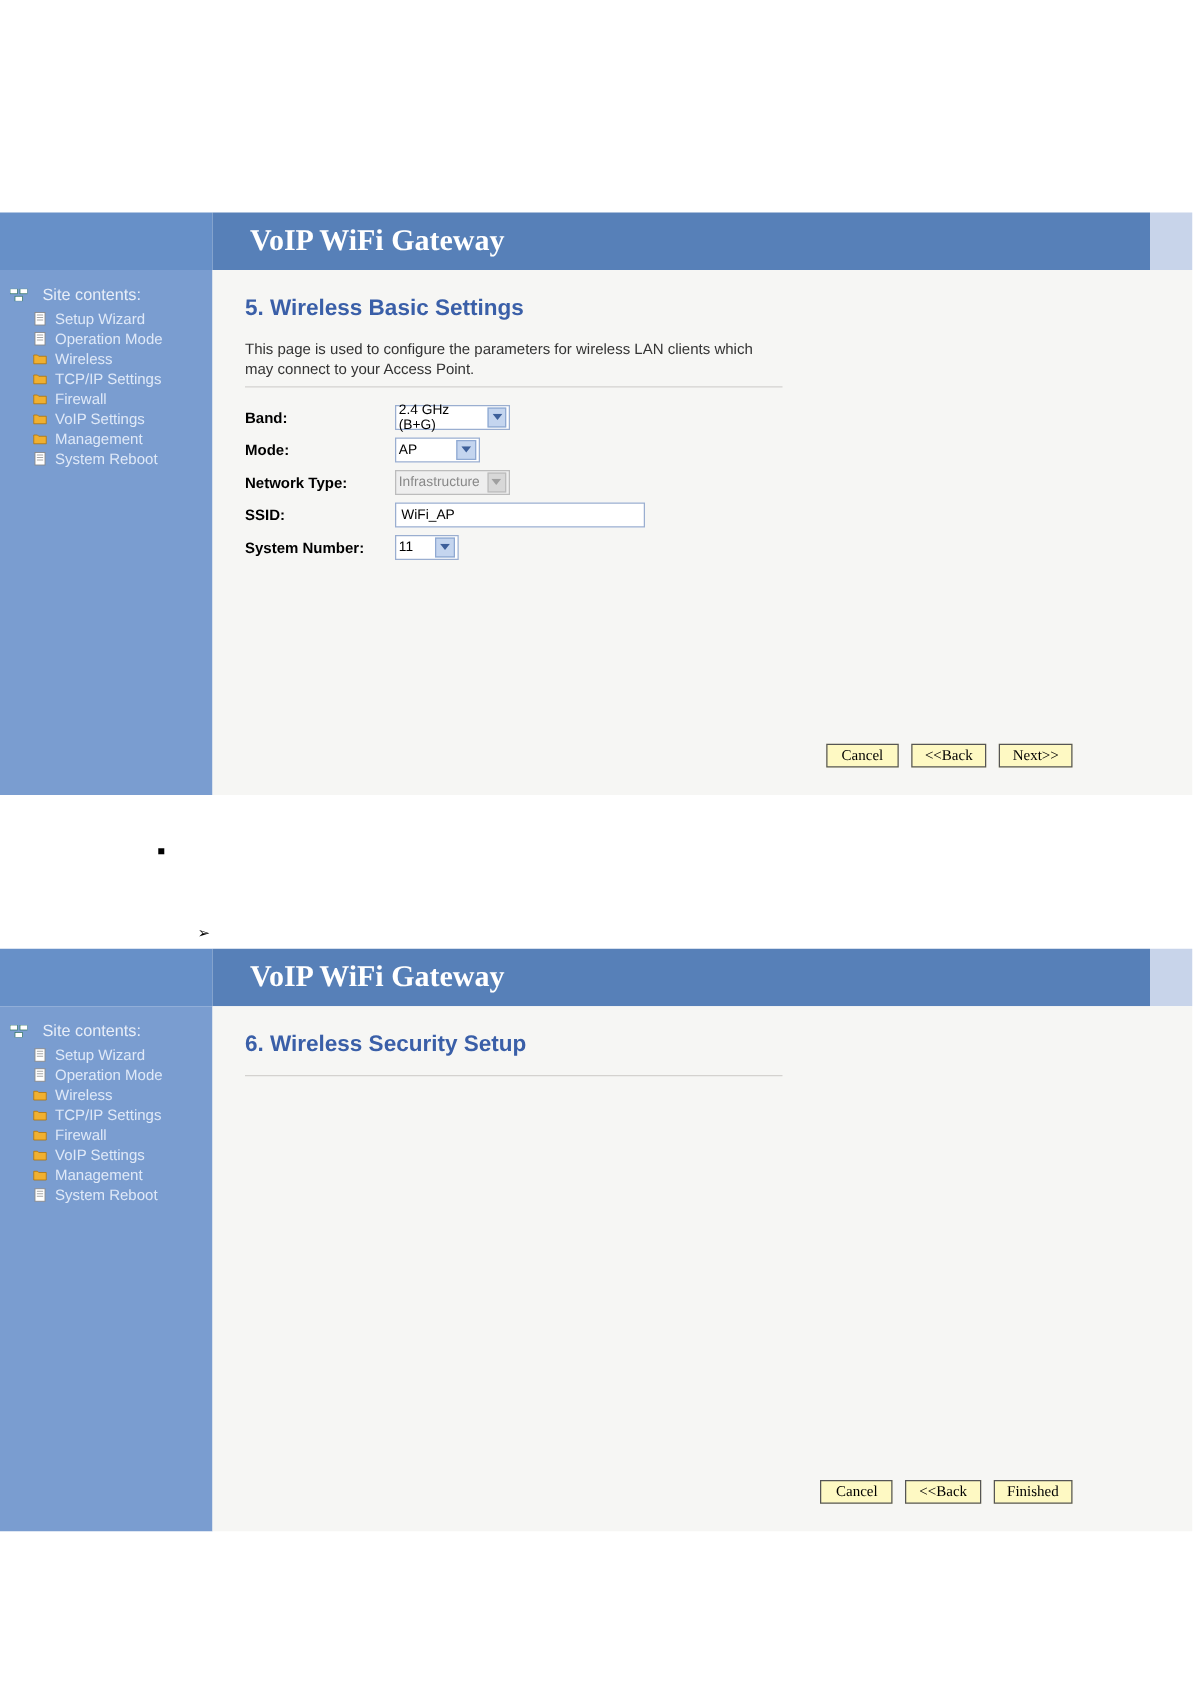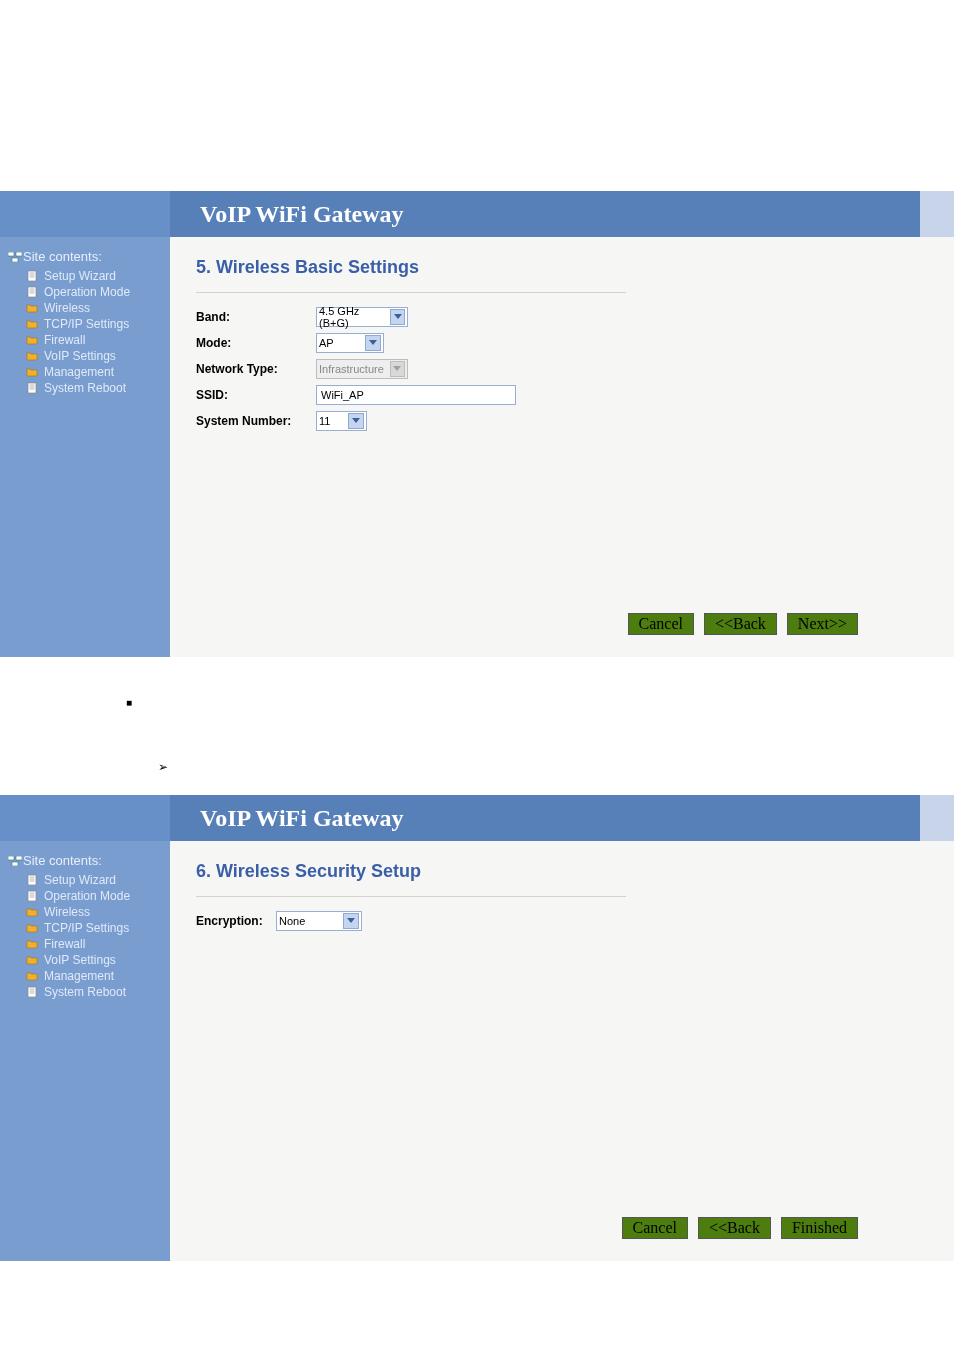--- a/index.html
+++ b/index.html
@@ -1,25 +1,25 @@
 <!DOCTYPE html>
 <html><head>
 <meta charset="utf-8">
 <style>
   * { box-sizing: border-box; margin: 0; padding: 0; }
   body { background: #fff; font-family: Arial, sans-serif; font-size: 12px; width: 954px; }
   .page-wrap { padding: 0; }
   .gateway-block { margin-bottom: 40px; }
-  .header-bar { display: flex; height: 46px; margin-top: 21px; }
+  .header-bar { display: flex; height: 46px; }
   .header-left { width: 170px; background: #6790c8; }
   .header-title { flex: 1; background: #5780b8; color: #fff; font-size: 24px; font-weight: bold; font-family: Georgia, serif; display: flex; align-items: center; padding-left: 30px; }
   .header-right { width: 34px; background: #c8d4ea; }
   .body-row { display: flex; min-height: 420px; }
   .sidebar { width: 170px; background: #7a9dd0; padding: 12px 8px 8px 8px; color: #e8eef8; font-size: 12px; }
-  .sidebar-title { display: flex; align-items: center; gap: 1px; margin-bottom: 4px; font-size: 13px; }
+  .sidebar-title { display: flex; align-items: center; gap: 12px; margin-bottom: 4px; font-size: 13px; }
   .sidebar-title .icon { width: 14px; height: 10px; display: inline-block; }
   .sidebar-title .icon svg { width: 14px; height: 10px; display: block; }
   .nav-list { list-style: none; padding-left: 18px; }
   .nav-item { display: flex; align-items: center; gap: 6px; padding: 1px 0; color: #dfe9f8; cursor: pointer; font-size: 12px; }
   .nav-icon { width: 12px; height: 12px; display: inline-flex; align-items: center; justify-content: center; }
   .nav-icon svg { display: block; }
   .content { flex: 1; background: #f6f6f4; padding: 20px 28px 20px 26px; position: relative; }
   .content-right-strip { width: 34px; background: #f6f6f4; }
   .page-title { color: #3a5fa8; font-weight: bold; font-size: 18px; margin-bottom: 14px; }
   .page-desc { color: #333; font-size: 12px; max-width: 430px; line-height: 1.35; margin-bottom: 6px; }
@@ -27,21 +27,21 @@
   .form-row { display: flex; align-items: center; margin-bottom: 6px; }
   .form-label { width: 120px; font-weight: bold; font-size: 12px; color: #000000; }
   .select { font-size: 11px; font-family: Arial, sans-serif; height: 20px; border: 1px solid #9aaed0; background: #fff; padding: 1px 2px; display: inline-flex; align-items: center; justify-content: space-between; }
   .select.disabled { background: #eee; color: #888; border-color: #bcbcbc; }
   .select .sel-text { padding-right: 6px; }
   .select .sel-arrow { width: 16px; height: 16px; background: #c4d5ef; display: inline-flex; align-items: center; justify-content: center; border: 1px solid #8fa9d2; }
   .select.disabled .sel-arrow { background: #d8d8d8; border-color: #bcbcbc; }
   .sel-arrow svg { width: 8px; height: 6px; }
   .text-input { font-size: 11px; height: 20px; border: 1px solid #9aaed0; padding: 2px 4px; background: #fff; width: 200px; }
   .button-row { position: absolute; right: 62px; bottom: 22px; display: flex; gap: 10px; }
-  .btn { font-family: "Times New Roman", serif; font-size: 16px; background: #4d7c0f; border: 1px solid #555; padding: 1px 10px; cursor: pointer; min-width: 58px; text-align: center; }
+  .btn { font-family: "Times New Roman", serif; font-size: 12px; background: #fef9c3; border: 1px solid #555; padding: 1px 10px; cursor: pointer; min-width: 58px; text-align: center; }
   .bullet-sq { font-size: 10px; color: #000; margin: 36px 0 12px 126px; }
   .bullet-arrow { font-size: 12px; color: #000; margin: 52px 0 6px 158px; }
 </style>
 </head>
 <body>
 
 <div class="page-wrap">
 
   <div style="height:170px;"></div>
 
@@ -135,26 +135,27 @@
                   <line x1="3.5" y1="7" x2="8.5" y2="7" stroke="#888" stroke-width="0.6"></line>
                 </svg>
               </span>
               <span>System Reboot</span>
             </li>
           </ul>
       </div>
 
       <div class="content">
         <div class="page-title">5. Wireless Basic Settings</div>
+        <div class="page-desc">This page is used to configure the parameters for wireless LAN clients which may connect to your Access Point.</div>
         <hr class="hr">
 
         <div class="form-row">
           <div class="form-label">Band:</div>
           <div class="select" style="width:92px;">
-            <span class="sel-text">4.5 GHz (B+G)</span>
+            <span class="sel-text">2.4 GHz (B+G)</span>
             <span class="sel-arrow">
                 <svg viewBox="0 0 8 6">
                   <path d="M0 0 L4 5 L8 0 Z" fill="#3d5f9a"></path>
                 </svg>
               </span>
           </div>
         </div>
 
         <div class="form-row">
           <div class="form-label">Mode:</div>
@@ -302,31 +303,20 @@
               </span>
               <span>System Reboot</span>
             </li>
           </ul>
       </div>
 
       <div class="content">
         <div class="page-title">6. Wireless Security Setup</div>
         <hr class="hr">
 
-        <div class="form-row">
-          <div class="form-label" style="width:80px;">Encryption:</div>
-          <div class="select" style="width:86px;">
-            <span class="sel-text">None</span>
-            <span class="sel-arrow">
-                <svg viewBox="0 0 8 6">
-                  <path d="M0 0 L4 5 L8 0 Z" fill="#3d5f9a"></path>
-                </svg>
-              </span>
-          </div>
-        </div>
 
         <div class="button-row">
           <button class="btn">Cancel</button>
           <button class="btn">&lt;&lt;Back</button>
           <button class="btn">Finished</button>
         </div>
       </div>
       <div class="content-right-strip"></div>
     </div>
   </div>

